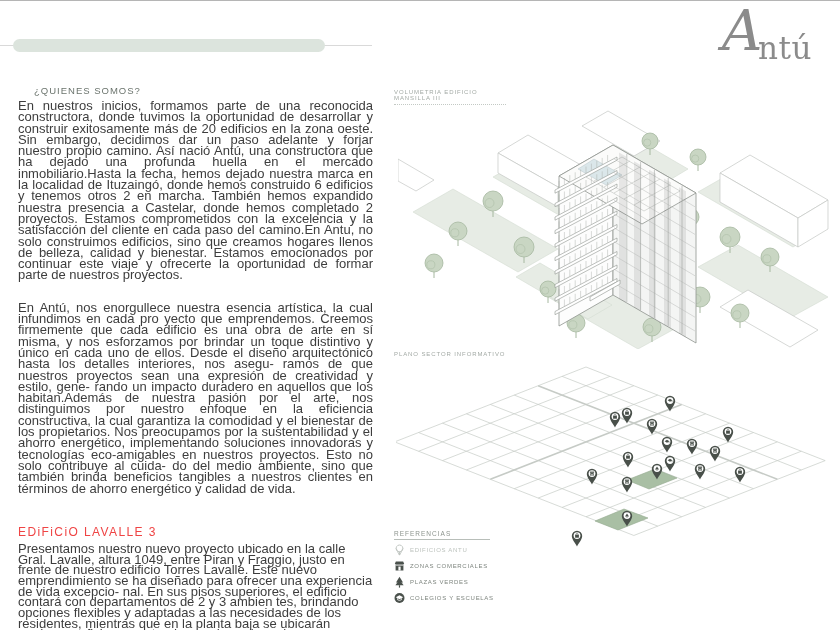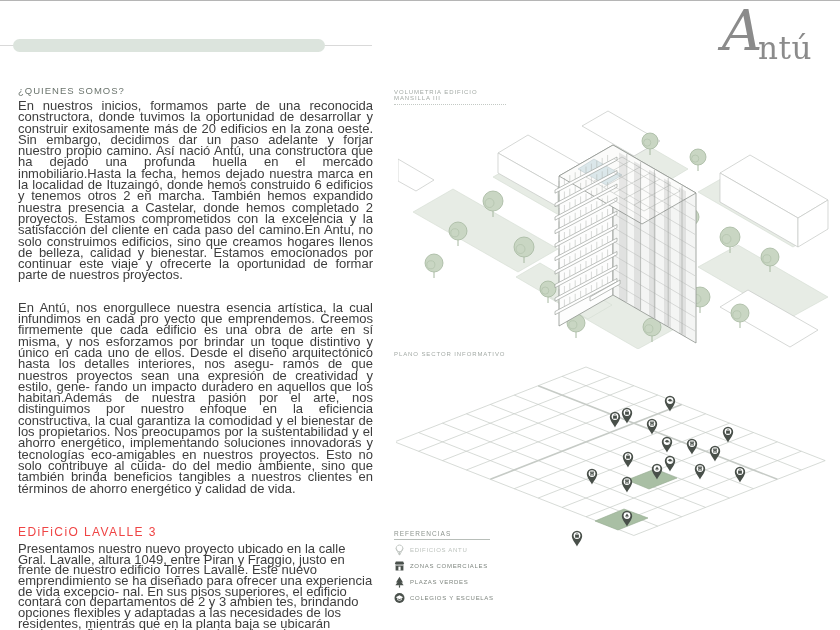--- a/index.html
+++ b/index.html
@@ -10,21 +10,21 @@
   }
   
   .topline{position:absolute;left:0;top:44px;width:372px;height:1px;background:#d9d9d9;}
   .toppill{position:absolute;left:13px;top:38px;width:312px;height:13px;border-radius:7px;background:#dce4dd;}
   
   .logo{position:absolute;right:14px;top:8px;width:110px;height:72px;color:#8b8b8b;}
   .logo .a{position:absolute;left:6px;top:-6px;font:italic 56px "DejaVu Serif",serif;line-height:1;}
   .logo .rest{position:absolute;left:42px;top:24px;font:normal 31px "DejaVu Serif",serif;line-height:1;letter-spacing:.5px;}
   
   .leftcol{position:absolute;left:18px;top:84px;width:355px;color:#3d3d3d;}
-  .h-small{font-size:9.5px;letter-spacing:1px;color:#6b746d;margin:0 0 4px 0;font-weight:normal;}
+  .h-small{font-size:9.5px;letter-spacing:1px;color:#6b746d;margin:0 0 4px 16px;font-weight:normal;}
   .h-large{font-size:12px;letter-spacing:1.4px;color:#ef4444;margin:0 0 5px 0;font-weight:normal;}
   .body-just{font-size:13px;line-height:11.3px;text-align:justify;margin:0;color:#3d3d3d;}
   .body-left{font-size:13px;line-height:10.7px;text-align:left;margin:0;color:#3d3d3d;}
   .sec2{margin-top:21px;}
   .sec3{margin-top:31px;}
   
   .microlabel{position:absolute;font-size:6px;letter-spacing:.9px;color:#a3aaa5;}
   .lab-volumetria{left:394px;top:88px;border-bottom:1px dotted #c3c9c4;padding-bottom:3px;width:112px;}
   .lab-plano{left:394px;top:350px;}
   

